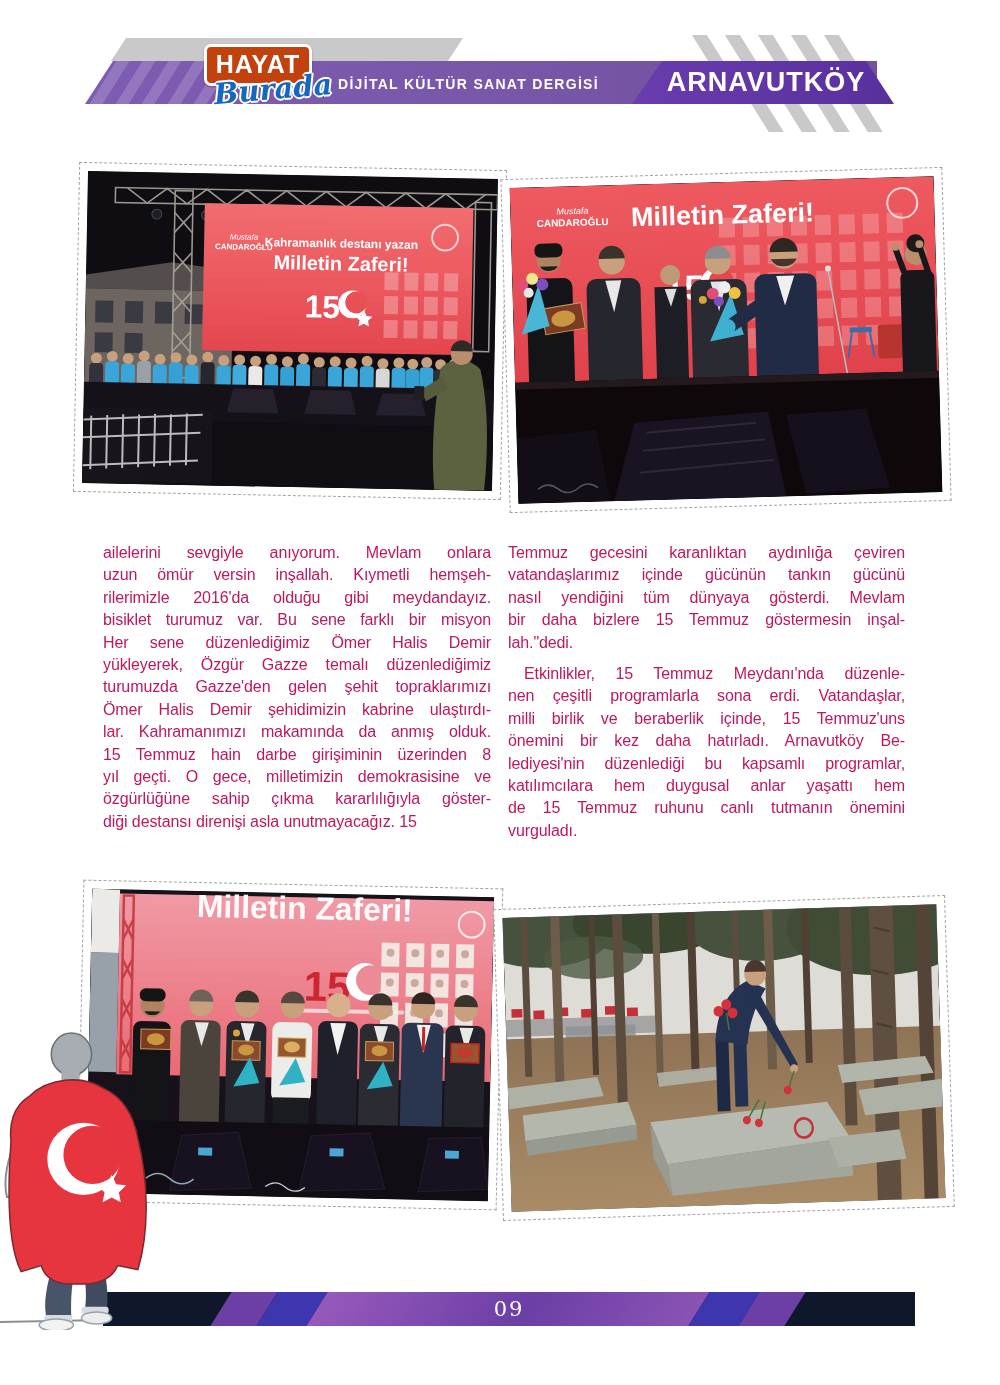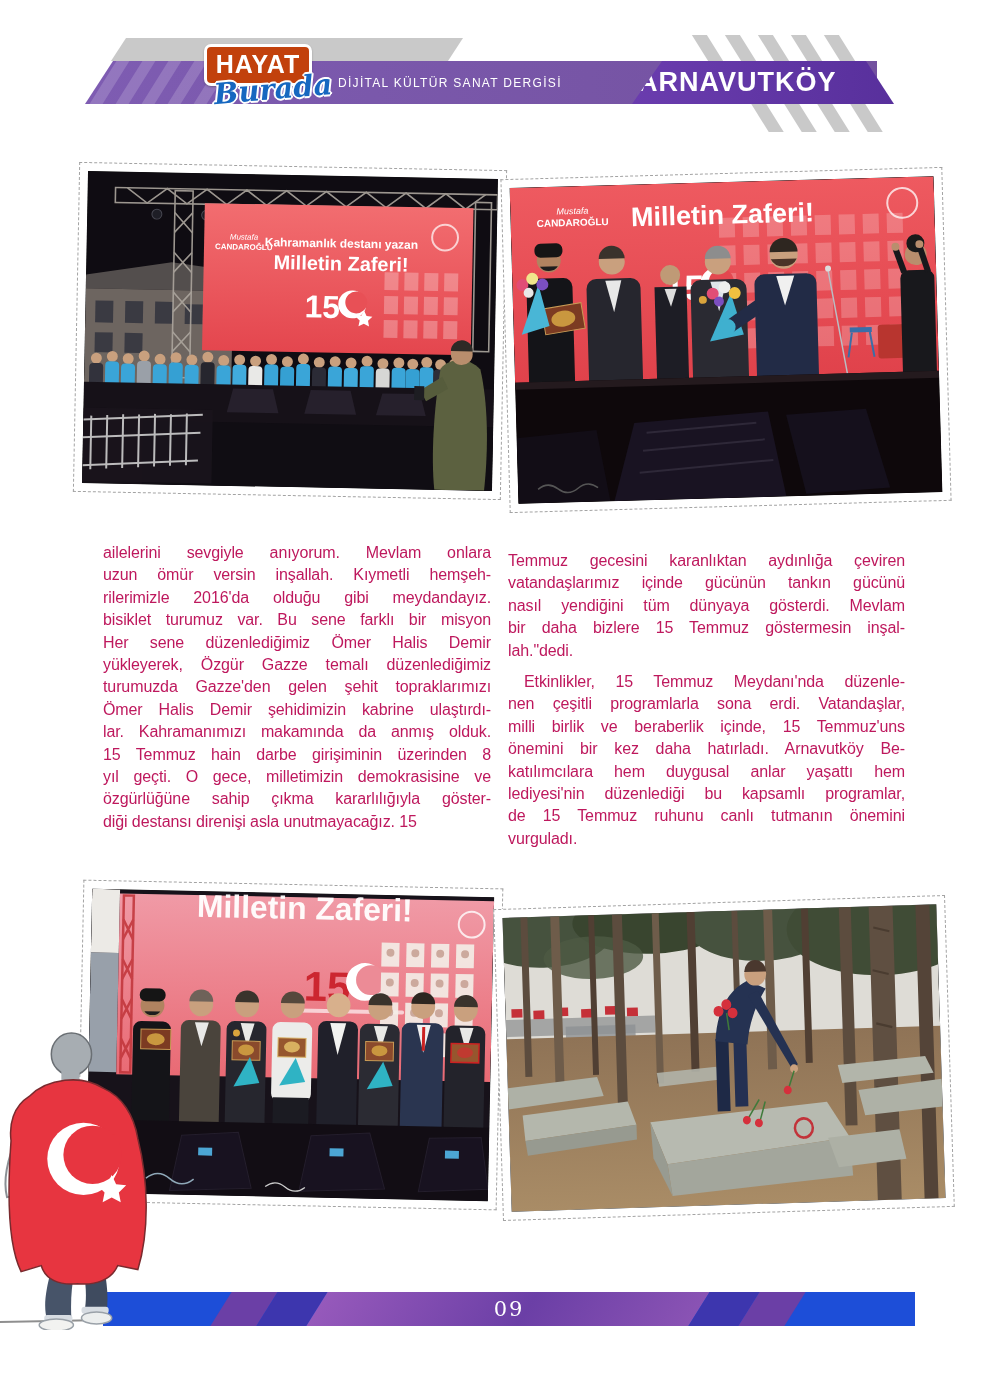--- a/index.html
+++ b/index.html
@@ -11,65 +11,65 @@
     background:#c9c9c9; clip-path:polygon(41px 0,100% 0,calc(100% - 15px) 100%,26px 100%); }
   .hdr-band { position:absolute; left:85px; top:61px; width:792px; height:43px;
     background:linear-gradient(90deg,#7e5cb2,#73519f);
     clip-path:polygon(28px 0,100% 0,100% 100%,0 100%); }
   .bstripe { position:absolute; top:0; height:43px; width:13px;
     background:rgba(255,255,255,0.17); transform:skewX(-32deg); }
   .hdr-dark { position:absolute; left:632px; top:61px; width:262px; height:43px;
     background:linear-gradient(90deg,#6a3cae,#58309c);
     clip-path:polygon(30px 0,234px 0,100% 100%,0 100%);
     color:#fff; font-weight:bold; font-size:27px; letter-spacing:1px;
-    text-align:left; line-height:43px; padding-left:6px; box-sizing:border-box; }
+    text-align:center; line-height:43px; padding-left:6px; box-sizing:border-box; }
   .gstr { position:absolute; width:15px; background:#c9c9c9; transform:skewX(32deg); }
   .gstr.top { top:35px; height:26px; }
   .gstr.bot { top:104px; height:28px; }
 
   .hayat-box { position:absolute; left:204px; top:44px; width:108px; height:42px;
     background:#c2410c; border:3px solid #fff; border-radius:7px; box-sizing:border-box;
     color:#fff; font-weight:bold; font-size:25px; letter-spacing:1px;
     text-align:center; line-height:35px; z-index:4; box-shadow:0 1px 2px rgba(0,0,0,.25); }
   .burada { position:absolute; left:203px; top:72px; width:140px; z-index:5;
     font-family:"DejaVu Serif", serif; font-style:italic; font-weight:bold;
     font-size:29px; color:#1667c0; transform:rotate(-5deg); text-align:center;
     text-shadow:-2px 0 #fff,2px 0 #fff,0 -2px #fff,0 2px #fff,-1px -1px #fff,1px 1px #fff,-1px 1px #fff,1px -1px #fff; }
   .hdr-sub { position:absolute; left:338px; top:76px; z-index:4; color:#fff;
-    font-size:12px; font-weight:normal; letter-spacing:1.3px; }
+    font-size:14px; font-weight:bold; letter-spacing:1.3px; }
 
   
   .photo-frame { position:absolute; background:#fff; border:1px dashed #a3a3a3;
     padding:8px; box-sizing:border-box; }
   .photo { width:100%; height:100%; overflow:hidden; position:relative; background:#111; }
   .photo svg { display:block; width:100%; height:100%; }
   .pf1 { left:76px;  top:166px; width:428px; height:330px; transform:rotate(1.1deg);  z-index:1; }
   .pf2 { left:505px; top:173px; width:442px; height:334px; transform:rotate(-1.6deg); z-index:2; }
   .pf3 { left:80px;  top:884px; width:420px; height:322px; transform:rotate(1.2deg);  z-index:1; }
   .pf4 { left:498px; top:902px; width:452px; height:312px; transform:rotate(-1.8deg); z-index:2; }
 
   
   .col { position:absolute; top:542px; color:#be185d; font-size:16px;
     line-height:22.4px; letter-spacing:-0.1px; }
   .col-left  { left:103px; width:388px; }
-  .col-right { left:508px; width:397px;margin-top:8px; }
+  .col-right { left:508px; width:397px; }
   .line { text-align:justify; text-align-last:justify; white-space:nowrap; }
   .line.last { text-align-last:left; }
   .line.indent { text-indent:16px; }
   .para + .para { margin-top:9px; }
 
   
   .flag-man { position:absolute; left:-2px; top:1028px; width:168px; height:302px; z-index:6; }
   .flag-man svg { display:block; width:100%; height:100%; }
   .ground-line { position:absolute; left:0; top:1320px; width:104px; height:2px;
     background:#8f8f8f; transform:rotate(-1.2deg); z-index:5; }
 
   
   .footer-band { position:absolute; left:103px; top:1292px; width:812px; height:34px;
-    background:#1d4ed8; overflow:hidden; z-index:4; }
+    background:#0f172a; overflow:hidden; z-index:4; }
   .fstr { position:absolute; top:-6px; height:46px; transform:skewX(-32deg); }
   .f-dark1 { left:118px; width:46px; background:#6b3fa6; }
   .f-blue1 { left:164px; width:50px; background:#3d36ae; }
   .f-center{ left:214px; width:382px; background:linear-gradient(90deg,#9659bb,#6b3fa6 55%,#8a53b4); }
   .f-blue2 { left:596px; width:50px; background:#3d36ae; }
   .f-dark2 { left:646px; width:46px; background:#6b3fa6; }
   .page-num { position:absolute; left:0; right:0; top:0; bottom:0; text-align:center;
     line-height:34px; color:#fff; font-family:"DejaVu Serif", serif;
     font-size:21px; letter-spacing:2px; }
 </style>
@@ -408,22 +408,22 @@
         <div class="line">vatandaşlarımız içinde gücünün tankın gücünü</div>
         <div class="line">nasıl yendiğini tüm dünyaya gösterdi. Mevlam</div>
         <div class="line">bir daha bizlere 15 Temmuz göstermesin inşal-</div>
         <div class="line last">lah."dedi.</div>
       </div>
       <div class="para">
         <div class="line indent">Etkinlikler, 15 Temmuz Meydanı'nda düzenle-</div>
         <div class="line">nen çeşitli programlarla sona erdi. Vatandaşlar,</div>
         <div class="line">milli birlik ve beraberlik içinde, 15 Temmuz'uns</div>
         <div class="line">önemini bir kez daha hatırladı. Arnavutköy Be-</div>
+        <div class="line">lediyesi'nin düzenlediği bu kapsamlı programlar,</div>
         <div class="line">katılımcılara hem duygusal anlar yaşattı hem</div>
-        <div class="line">lediyesi'nin düzenlediği bu kapsamlı programlar,</div>
         <div class="line">de 15 Temmuz ruhunu canlı tutmanın önemini</div>
         <div class="line last">vurguladı.</div>
       </div>
     </div>
 
   <div class="photo-frame pf3">
     <div class="photo">
       <svg viewBox="0 0 404 306" preserveAspectRatio="none">
         <defs>
           <linearGradient id="scr3" x1="0" y1="0" x2="0" y2="1">

